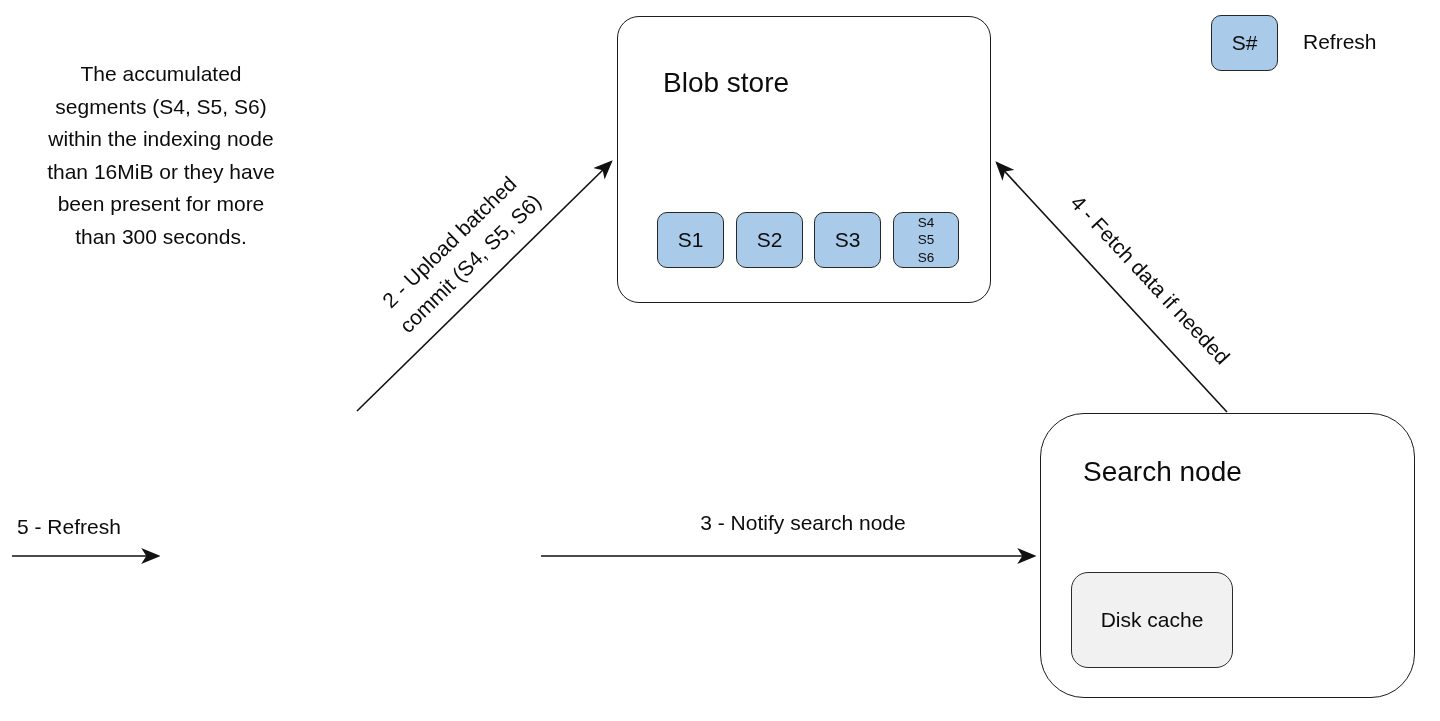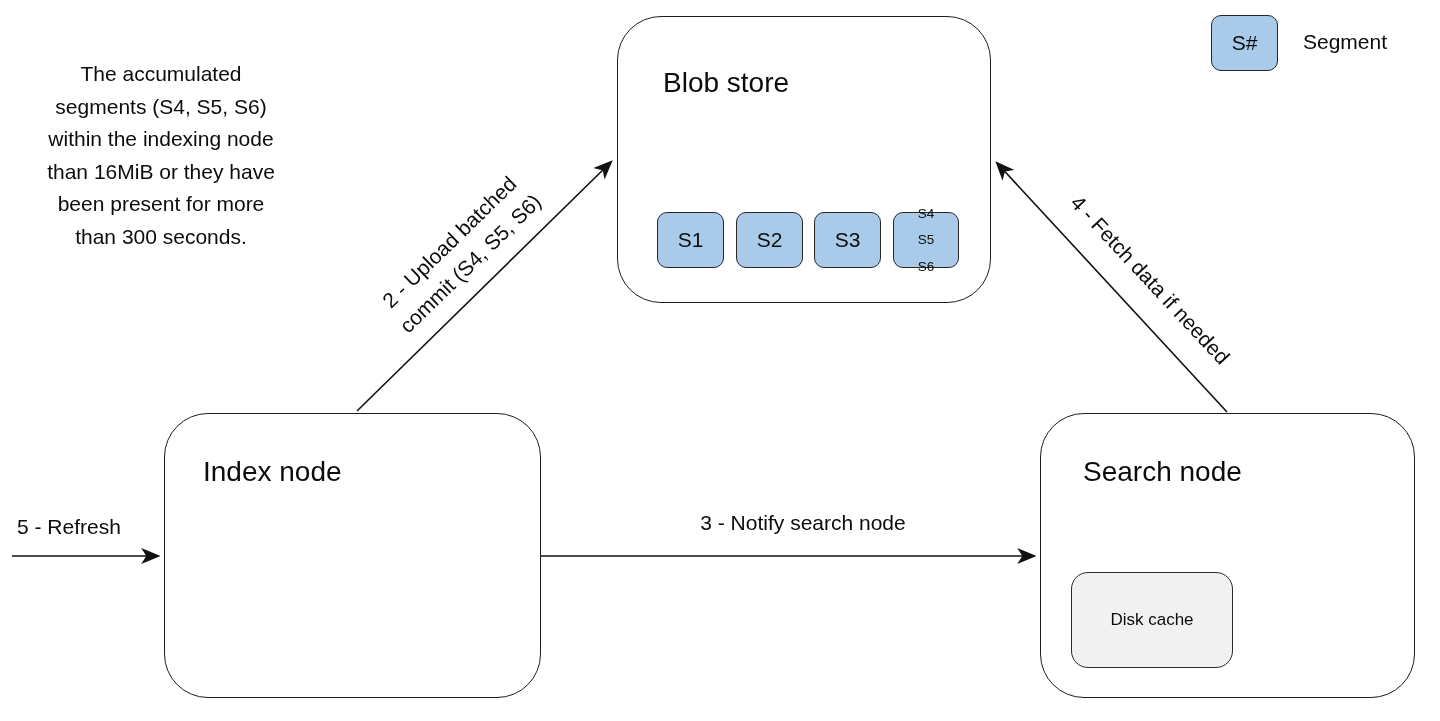--- a/index.html
+++ b/index.html
@@ -29,55 +29,55 @@
     border-radius: 44px;
     background: #ffffff;
     box-sizing: border-box;
   }
   .node-title {
     position: absolute;
     font-size: 28px;
     color: #0c0c0c;
     white-space: nowrap;
   }
-  #blob-store  { left: 617px; top: 16px;  width: 374px; height: 287px; }
+  #blob-store  { left: 617px; top: 16px;  width: 374px; height: 287px; border-radius: 22px; }
   #index-node  { left: 164px; top: 413px; width: 377px; height: 285px; }
   #search-node { left: 1040px; top: 413px; width: 375px; height: 285px; }
 
   
   .chip {
     position: absolute;
     background: #a9cbe9;
     border: 1.6px solid #27272a;
     border-radius: 10px;
     box-sizing: border-box;
     display: flex; align-items: center; justify-content: center;
     font-size: 21px; color: #0c0c0c;
   }
   .chip-s1 { left: 657px; top: 212px; width: 67px; height: 56px; text-align: right; }
   .chip-s2 { left: 736px; top: 212px; width: 67px; height: 56px; }
   .chip-s3 { left: 814px; top: 212px; width: 67px; height: 56px; }
   .chip-stack { left: 893px; top: 212px; width: 66px; height: 56px;
-    flex-direction: column; font-size: 13.5px; line-height: 17.5px; gap: 9px; }
+    flex-direction: column; font-size: 13.5px; line-height: 17.5px; }
   .chip-legend { left: 1211px; top: 15px; width: 67px; height: 56px; }
 
   .legend-label {
     left: 1303px; top: 30px;
     font-size: 21px; color: #0c0c0c; white-space: nowrap;
   }
 
   
   .disk-cache {
     left: 1071px; top: 572px; width: 162px; height: 96px;
     background: #f1f1f1;
     border: 1.6px solid #2b2b2b;
     border-radius: 17px;
     box-sizing: border-box;
     display: flex; align-items: center; justify-content: center;
-    font-size: 17px; color: #0c0c0c;
+    font-size: 21px; color: #0c0c0c;
   }
 
   
   .arrow-label {
     position: absolute;
     font-size: 21px; color: #0c0c0c;
     white-space: nowrap;
   }
   .label-refresh { left: 17px; top: 515px; }
   .label-notify  { left: 803px; top: 523px; transform: translate(-50%, -50%); }
@@ -115,43 +115,40 @@
     <div>segments (S4, S5, S6)</div>
     <div>within the indexing node</div>
     <div>than 16MiB or they have</div>
     <div>been present for more</div>
     <div>than 300 seconds.</div>
   </div>
 
   <div class="chip chip-legend">
     <span>S#</span>
   </div>
-  <div class="abs legend-label">Segment</div>
+  <div class="abs legend-label">Refresh</div>
 
   <div class="abs node" id="blob-store">
     <div class="node-title" style="left:45px; top:50px;">Blob store</div>
   </div>
   <div class="chip chip-s1">
     <span>S1</span>
   </div>
   <div class="chip chip-s2">
     <span>S2</span>
   </div>
   <div class="chip chip-s3">
     <span>S3</span>
   </div>
   <div class="chip chip-stack">
     <div>S4</div>
     <div>S5</div>
     <div>S6</div>
   </div>
 
-  <div class="abs node" id="index-node">
-    <div class="node-title" style="left:38px; top:42px;">Index node</div>
-  </div>
 
   <div class="abs node" id="search-node">
     <div class="node-title" style="left:42px; top:42px;">Search node</div>
   </div>
   <div class="abs disk-cache">
     <span>Disk cache</span>
   </div>
 
   <div class="arrow-label label-refresh">5 - Refresh</div>
   <div class="arrow-label label-upload">

